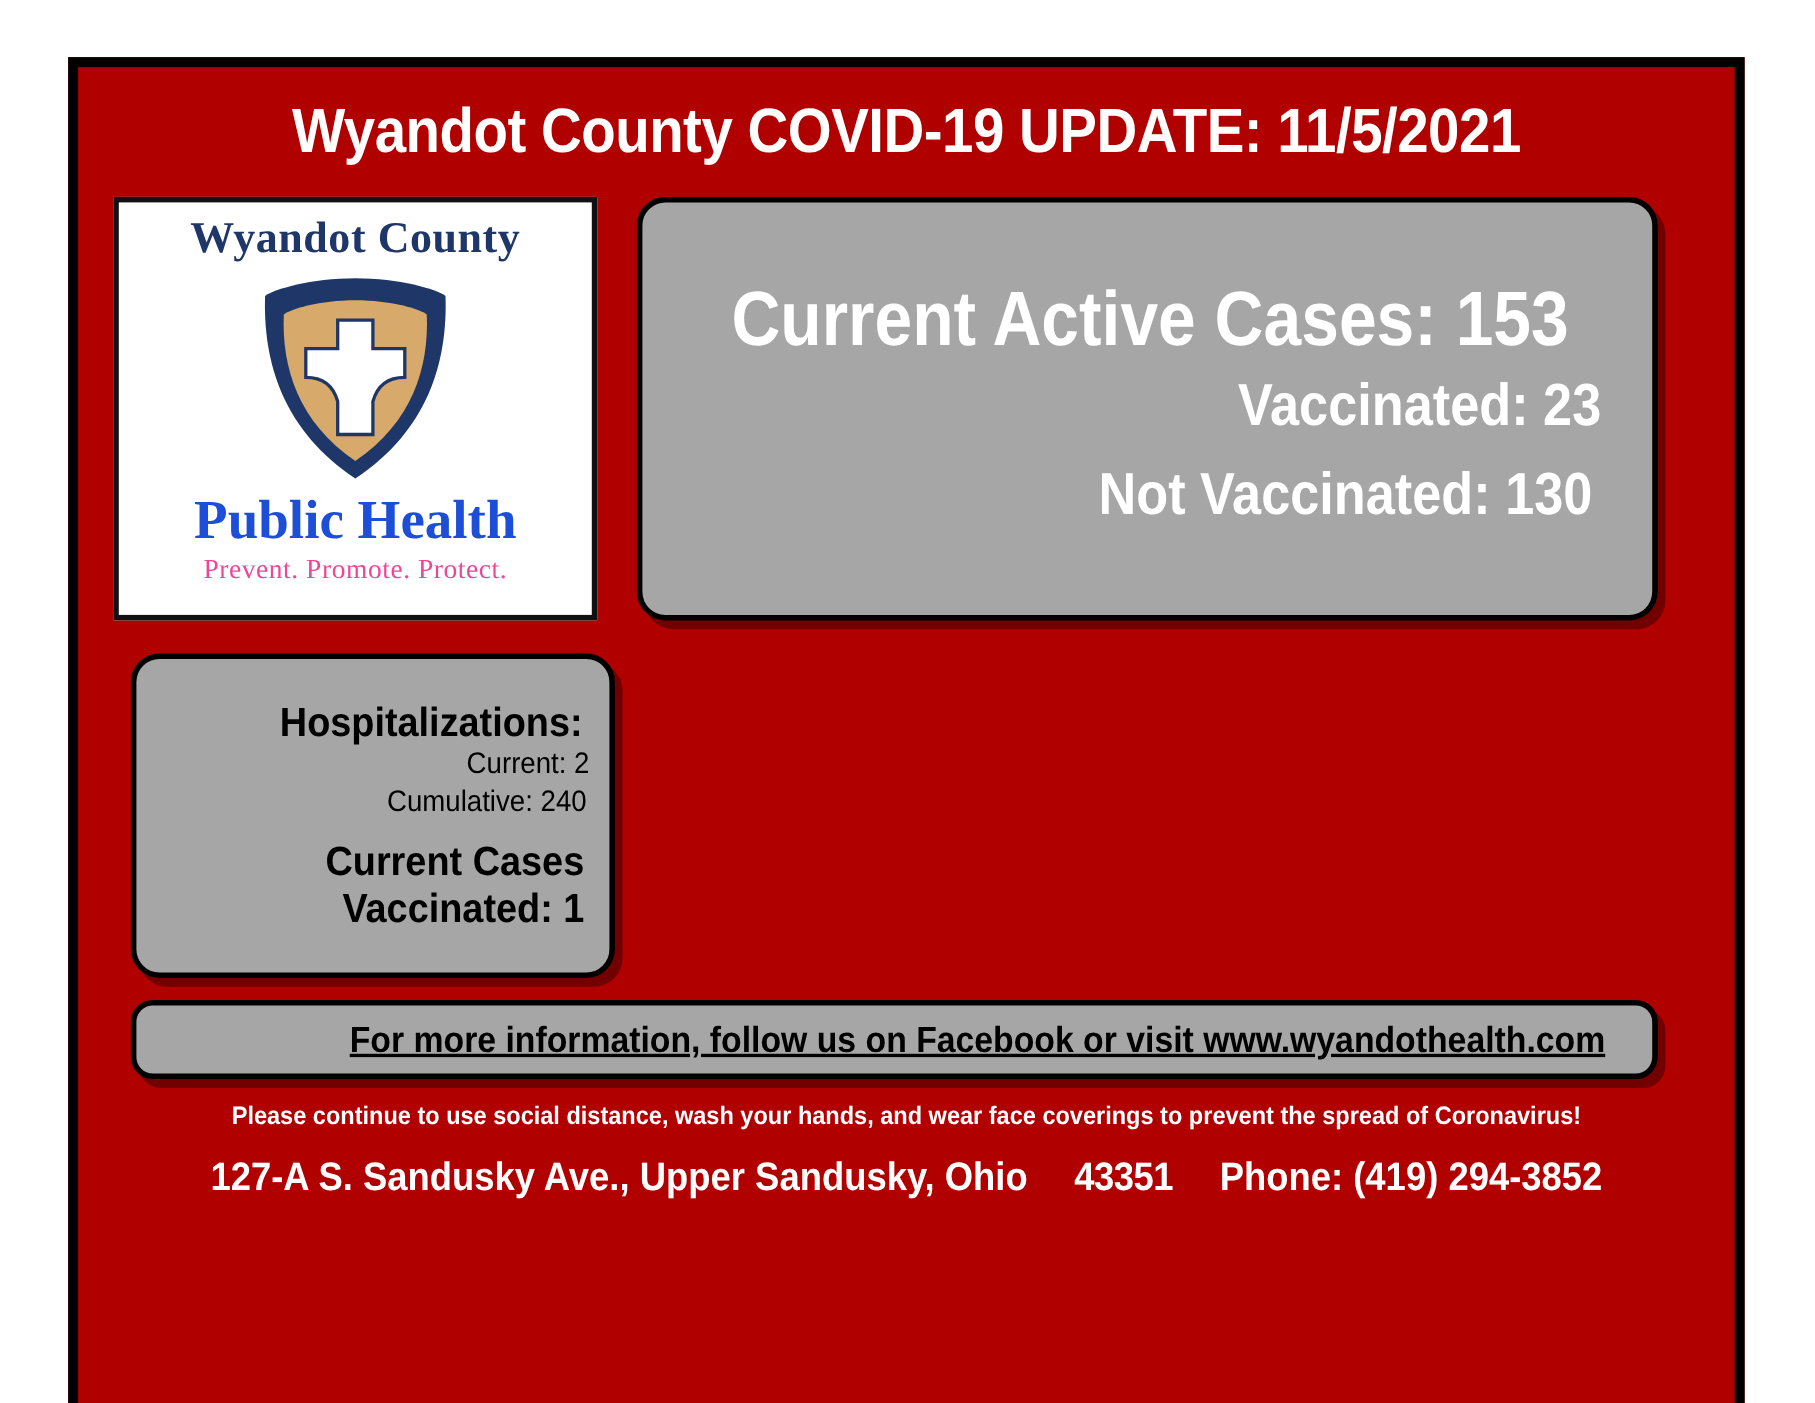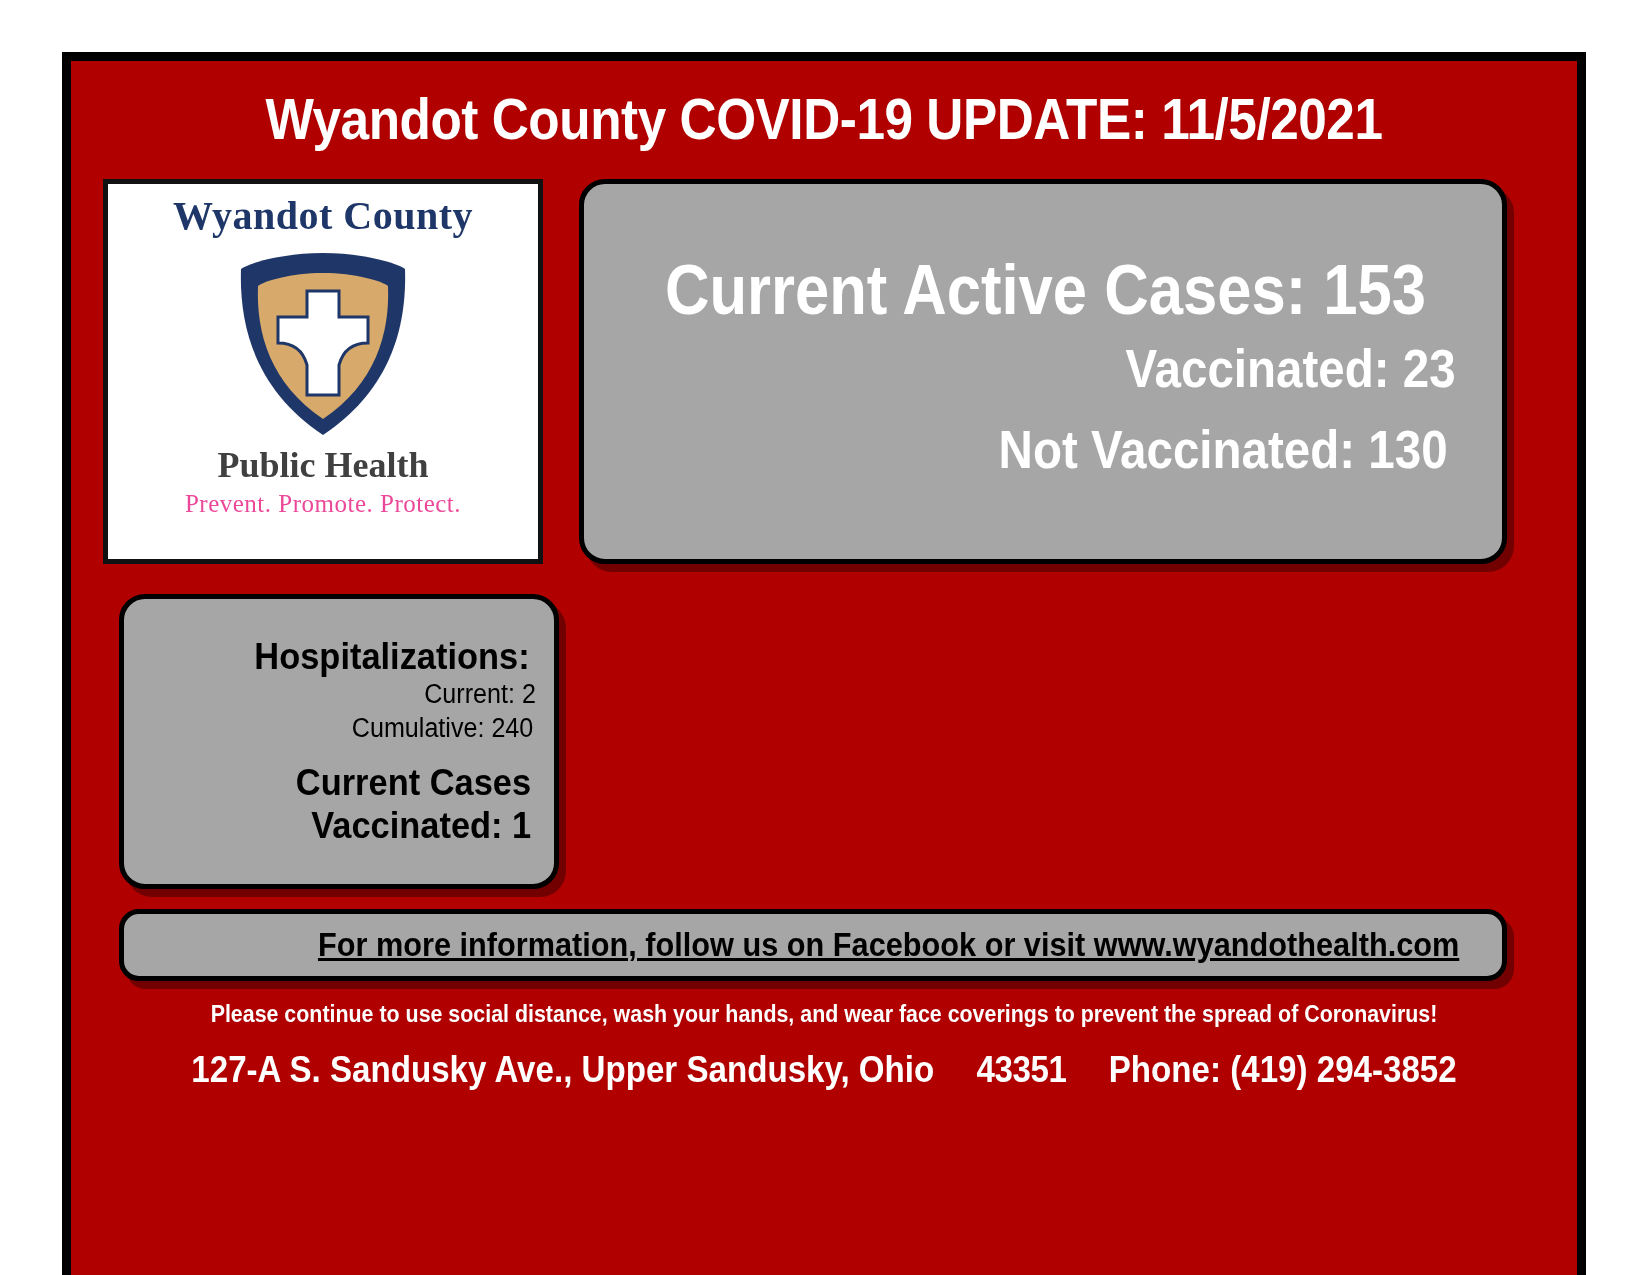--- a/index.html
+++ b/index.html
@@ -68,22 +68,22 @@
   }
   #shield-wrap {
     margin-top: 4px;
     height: 205px;
     display: flex;
     align-items: center;
   }
   #logo-sub {
     font-family: "Liberation Serif", serif;
     font-weight: bold;
-    font-size: 36px;
-    color: #404040;
+    font-size: 50px;
+    color: #1d4ed8;
     line-height: 1;
     margin-top: 2px;
   }
   #logo-tag {
     font-family: "Liberation Serif", serif;
     font-size: 25px;
     color: #ec4899;
     line-height: 1;
     margin-top: 8px;
     letter-spacing: 0.5px;

